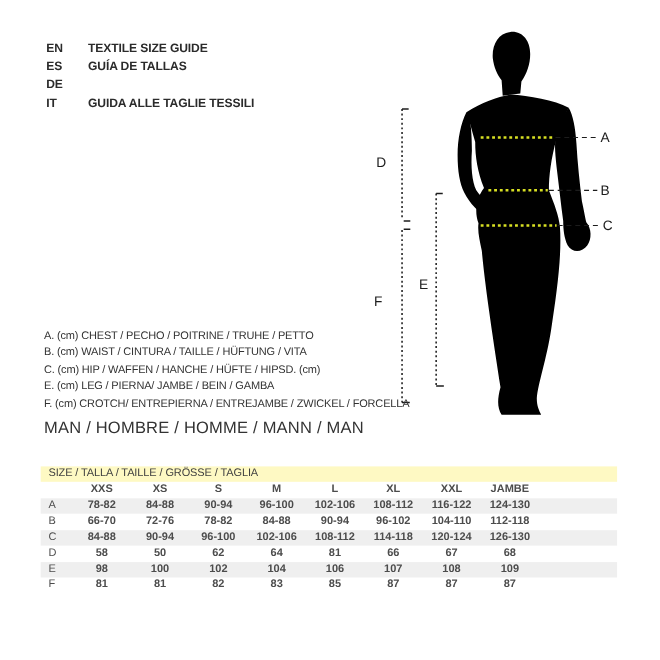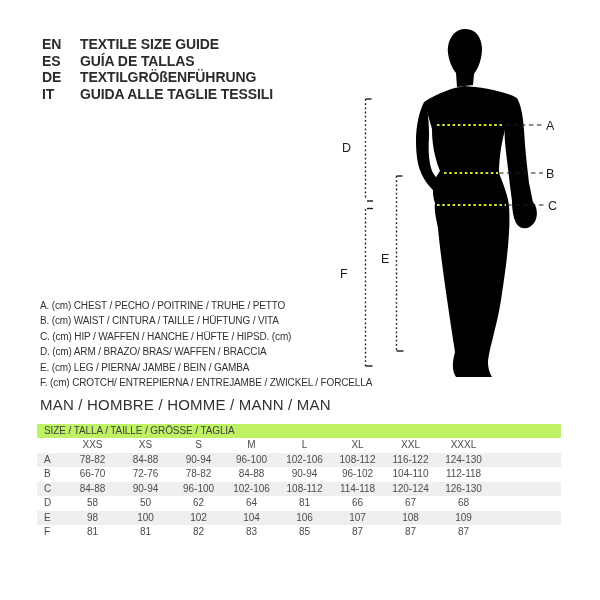--- a/index.html
+++ b/index.html
@@ -1,60 +1,59 @@
 <!DOCTYPE html>
 <html><head>
 <meta charset="utf-8">
 <style>
   html,body{margin:0;padding:0;background:#ffffff;}
   .page{position:relative;width:600px;height:600px;background:#ffffff;overflow:hidden;
         font-family:"Liberation Sans",sans-serif;color:#2e2e2e;}
 
   
   .lang-block{position:absolute;left:42px;top:36px;}
-  .lang-row{display:flex;line-height:16.7px;font-size:14px;font-weight:700;
+  .lang-row{display:flex;line-height:16.7px;font-size:11px;font-weight:700;
             letter-spacing:-0.1px;color:#2b2b2b;}
   .lang-row .code{width:38px;flex:0 0 38px;}
 
   
   .figure{position:absolute;left:335px;top:20px;width:265px;height:385px;}
 
   
   .legend{position:absolute;left:40px;top:298px;}
   .legend-line{font-size:10px;line-height:15.4px;color:#323232;letter-spacing:-0.15px;white-space:nowrap;}
   .gender-line{font-size:15px;line-height:15px;margin-top:7px;color:#323232;letter-spacing:0.2px;}
 
   
   .size-table{position:absolute;left:37px;top:424px;width:524px;font-size:10px;color:#4c4c4c;}
-  .tbl-title{background:#bef264;height:14px;line-height:14px;padding-left:7px;
+  .tbl-title{background:#fef9c3;height:14px;line-height:14px;padding-left:7px;
              color:#3f3f3f;letter-spacing:-0.1px;}
   .tbl-row{display:grid;grid-template-columns:29px repeat(8,53px) 1fr;height:14.5px;
            line-height:14.5px;align-items:center;}
   .tbl-row.alt{background:#efefef;}
   .tbl-row .rl{padding-left:7px;}
-  .tbl-row .c{text-align:center;}
+  .tbl-row .c{text-align:center;font-weight:bold;}
   .tbl-head .c{color:#4c4c4c;}
 </style>
 </head>
 <body>
 
 <div class="page">
 
   <div class="lang-block" id="lang-block">
       <div class="lang-row">
         <span class="code">EN</span>
         <span>TEXTILE SIZE GUIDE</span>
       </div>
       <div class="lang-row">
         <span class="code">ES</span>
         <span>GUÍA DE TALLAS</span>
       </div>
       <div class="lang-row">
         <span class="code">DE</span>
-        <span>TEXTILGRÖßENFÜHRUNG</span>
       </div>
       <div class="lang-row">
         <span class="code">IT</span>
         <span>GUIDA ALLE TAGLIE TESSILI</span>
       </div>
     </div>
 
   <svg class="figure" viewBox="335 20 265 385" xmlns="http://www.w3.org/2000/svg">
 
     <g fill="#000000">
@@ -103,39 +102,38 @@
       <text x="381" y="263">E</text>
       <text x="340" y="278">F</text>
     </g>
   </svg>
 
   <div class="legend" id="legend-block">
 
   <div class="legend-line">A. (cm) CHEST / PECHO / POITRINE / TRUHE / PETTO</div>
       <div class="legend-line">B. (cm) WAIST / CINTURA / TAILLE / HÜFTUNG / VITA</div>
       <div class="legend-line">C. (cm) HIP / WAFFEN / HANCHE / HÜFTE / HIPSD. (cm)</div>
-      <div class="legend-line">D. (cm) ARM / BRAZO/ BRAS/ WAFFEN / BRACCIA</div>
       <div class="legend-line">E. (cm) LEG / PIERNA/ JAMBE / BEIN / GAMBA</div>
       <div class="legend-line">F. (cm) CROTCH/ ENTREPIERNA / ENTREJAMBE / ZWICKEL / FORCELLA</div>
       <div class="gender-line">MAN / HOMBRE / HOMME / MANN / MAN</div>
     </div>
 
   <div class="size-table">
     <div class="tbl-title">SIZE / TALLA / TAILLE / GRÖSSE / TAGLIA</div>
     <div id="tbl-body">
         <div class="tbl-row tbl-head">
           <div class="rl"></div>
           <div class="c">XXS</div>
           <div class="c">XS</div>
           <div class="c">S</div>
           <div class="c">M</div>
           <div class="c">L</div>
           <div class="c">XL</div>
           <div class="c">XXL</div>
-          <div class="c">XXXL</div>
+          <div class="c">JAMBE</div>
           <div></div>
         </div>
         <div class="tbl-row alt">
           <div class="rl">A</div>
           <div class="c">78-82</div>
           <div class="c">84-88</div>
           <div class="c">90-94</div>
           <div class="c">96-100</div>
           <div class="c">102-106</div>
           <div class="c">108-112</div>

